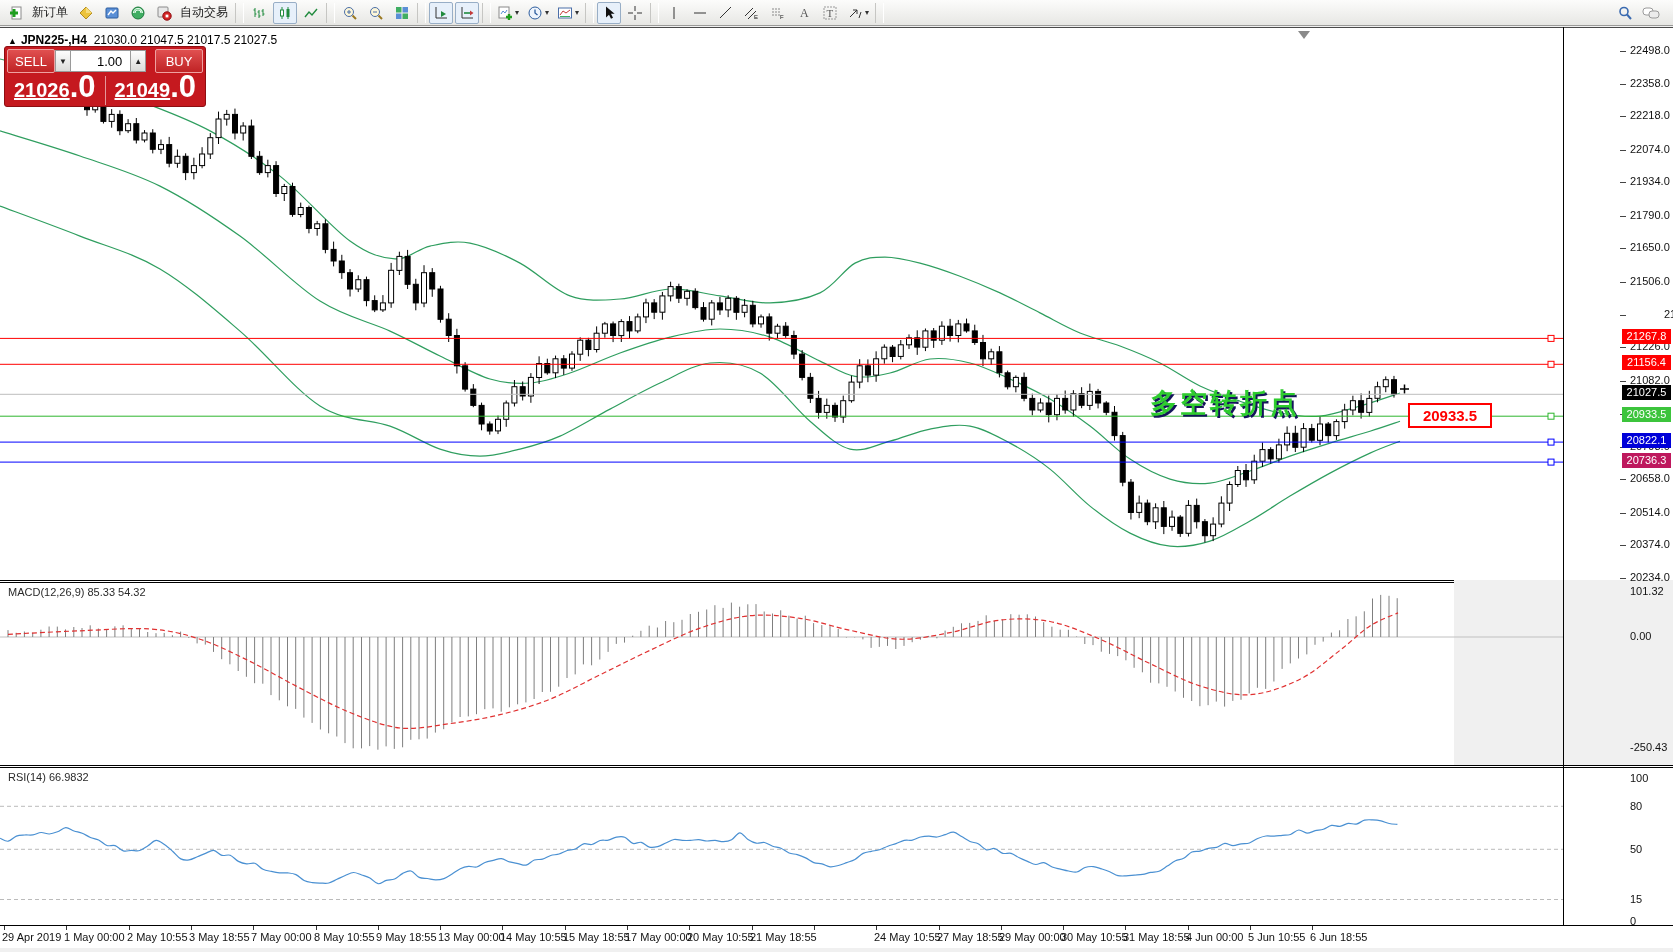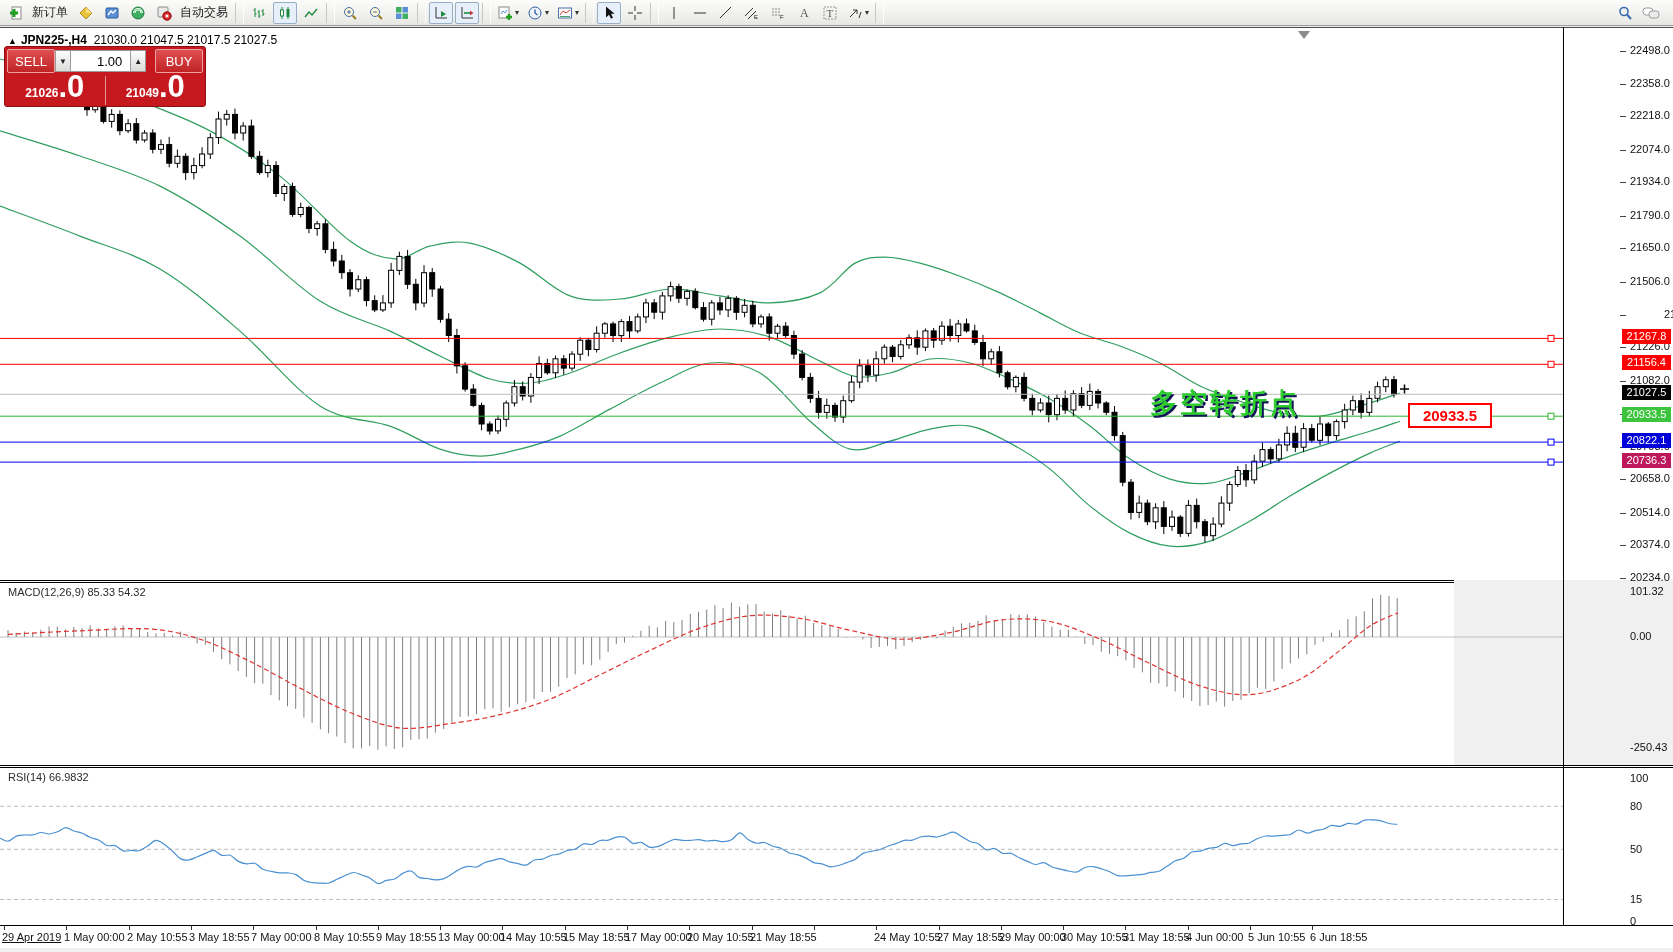--- a/index.html
+++ b/index.html
@@ -44,21 +44,21 @@
     border:1px solid #8e0e12;border-radius:3px;box-sizing:border-box;}
   #tp-top{display:flex;align-items:center;height:26px;padding:2px 2px 0 2px;box-sizing:border-box;}
   .tp-btn{width:50px;height:22px;color:#fff;font-size:13px;display:flex;align-items:center;justify-content:center;
     background:linear-gradient(#e05050,#c02325);border:1px solid #efa0a0;border-radius:2px;}
   .tp-spin-btn{width:17px;height:22px;background:linear-gradient(#fdfdfd,#dcdcda);border:1px solid #9a9a9a;
     display:flex;align-items:center;justify-content:center;font-size:8px;color:#222;box-sizing:border-box;}
   #tp-volume{width:64px;height:22px;background:#fff;border:1px solid #9a9a9a;border-left:none;border-right:none;
     font-size:13px;color:#000;display:flex;align-items:center;justify-content:flex-end;padding-right:8px;box-sizing:border-box;}
   #tp-prices{display:flex;height:33px;margin-top:1px;}
   .tp-price{flex:1;display:flex;align-items:baseline;justify-content:center;color:#fff;}
-  .tp-price .big{font-size:12px;font-weight:bold;letter-spacing:0;}
+  .tp-price .big{font-size:20px;font-weight:bold;letter-spacing:0;text-decoration:underline;}
   .tp-price .huge{font-size:31px;font-weight:bold;line-height:26px;}
   #tp-div{width:1px;background:rgba(255,255,255,.55);margin:2px 0;}
   svg{display:block;}
 </style>
 </head>
 <body>
 
 <div id="stage">
 
   <div class="toolbar">
@@ -812,21 +812,21 @@
         <line x1="0" y1="38.3" x2="1563" y2="38.3" stroke="#bbb" stroke-dasharray="4 3"></line>
         <line x1="0" y1="81.3" x2="1563" y2="81.3" stroke="#bbb" stroke-dasharray="4 3"></line>
         <line x1="0" y1="131.5" x2="1563" y2="131.5" stroke="#bbb" stroke-dasharray="4 3"></line>
         <path d="M0,70.2C1.3666666666666665,70.7,5.466666666666667,73.55000000000001,8.2,73.2C10.933333333333332,72.85,13.649999999999999,69.13333333333333,16.4,68.1C19.15,67.06666666666666,21.95,67.2,24.7,67C27.45,66.8,30.166666666666664,67.31666666666668,32.9,66.9C35.63333333333333,66.48333333333333,38.36666666666667,64.65,41.1,64.5C43.833333333333336,64.35,46.56666666666666,66.11666666666667,49.3,66C52.03333333333333,65.88333333333333,54.75,64.85,57.5,63.8C60.25,62.75,63.05,59.833333333333336,65.8,59.7C68.55,59.56666666666667,71.26666666666667,62.083333333333336,74,63C76.73333333333333,63.916666666666664,79.46666666666667,64.11666666666667,82.2,65.2C84.93333333333334,66.28333333333333,87.66666666666667,68.36666666666667,90.4,69.5C93.13333333333334,70.63333333333333,95.85,70.66666666666667,98.6,72C101.35,73.33333333333333,104.15,76.56666666666666,106.9,77.5C109.65,78.43333333333334,112.36666666666666,76.71666666666667,115.1,77.6C117.83333333333333,78.48333333333332,120.56666666666666,82,123.3,82.8C126.03333333333333,83.6,128.76666666666668,82.45,131.5,82.4C134.23333333333332,82.35000000000001,136.95,83.28333333333333,139.7,82.5C142.45,81.71666666666667,145.25,79.38333333333334,148,77.7C150.75,76.01666666666667,153.46666666666664,72.58333333333334,156.2,72.4C158.93333333333334,72.21666666666667,161.66666666666669,74.8,164.4,76.6C167.13333333333333,78.39999999999999,169.86666666666667,80.81666666666666,172.6,83.2C175.33333333333331,85.58333333333334,178.05,89.45,180.8,90.9C183.55,92.35000000000001,186.35,92.25,189.1,91.9C191.85,91.55000000000001,194.56666666666666,89.88333333333333,197.3,88.8C200.03333333333336,87.71666666666667,202.76666666666668,86.46666666666667,205.5,85.4C208.23333333333332,84.33333333333334,210.96666666666664,82.08333333333334,213.7,82.4C216.43333333333334,82.71666666666667,219.15,86.48333333333333,221.9,87.3C224.65,88.11666666666666,227.45,86.28333333333333,230.2,87.3C232.95,88.31666666666666,235.66666666666669,91.96666666666667,238.4,93.4C241.13333333333333,94.83333333333334,243.86666666666667,95.58333333333334,246.6,95.9C249.33333333333331,96.21666666666667,252.06666666666666,94.4,254.8,95.3C257.53333333333336,96.19999999999999,260.25,99.94999999999999,263,101.3C265.75,102.65,268.55,102.81666666666668,271.3,103.4C274.05,103.98333333333333,276.76666666666665,104.55,279.5,104.8C282.23333333333335,105.05,284.96666666666664,104.60000000000001,287.7,104.9C290.43333333333334,105.2,293.16666666666663,105.33333333333333,295.9,106.6C298.6333333333333,107.86666666666666,301.35,111.16666666666667,304.1,112.5C306.85,113.83333333333333,309.65,114.16666666666666,312.4,114.6C315.15,115.03333333333333,317.8666666666667,115.03333333333333,320.6,115.1C323.33333333333337,115.16666666666666,326.06666666666666,115.63333333333333,328.8,115C331.53333333333336,114.36666666666667,334.26666666666665,112.55,337,111.3C339.73333333333335,110.05,342.45,108.63333333333333,345.2,107.5C347.95,106.36666666666667,350.75,104.58333333333333,353.5,104.5C356.25,104.41666666666667,358.96666666666664,106.08333333333333,361.7,107C364.43333333333334,107.91666666666667,367.16666666666663,108.55,369.9,110C372.6333333333333,111.45,375.3666666666667,115.31666666666666,378.1,115.7C380.83333333333337,116.08333333333334,383.55,113.08333333333333,386.3,112.3C389.05,111.51666666666667,391.85,112.15,394.6,111C397.35,109.85,400.06666666666666,106.73333333333333,402.8,105.4C405.53333333333336,104.06666666666668,408.26666666666665,102.33333333333333,411,103C413.73333333333335,103.66666666666667,416.46666666666664,108.15,419.2,109.4C421.93333333333334,110.65,424.65,110.08333333333333,427.4,110.5C430.15,110.91666666666667,432.95,111.88333333333334,435.7,111.9C438.45,111.91666666666667,441.16666666666663,111.58333333333333,443.9,110.6C446.6333333333333,109.61666666666666,449.3666666666667,107.65,452.1,106C454.83333333333337,104.35,457.56666666666666,101.96666666666667,460.3,100.7C463.03333333333336,99.43333333333334,465.75,98.68333333333334,468.5,98.4C471.25,98.11666666666667,474.05,99.65,476.8,99C479.55,98.35,482.26666666666665,95.6,485,94.5C487.73333333333335,93.4,490.46666666666664,93.03333333333333,493.2,92.4C495.93333333333334,91.76666666666668,498.66666666666663,90.45,501.4,90.7C504.1333333333333,90.95,506.85,93.08333333333334,509.6,93.9C512.35,94.71666666666667,515.15,95.06666666666666,517.9,95.6C520.65,96.13333333333333,523.3666666666667,97.69999999999999,526.1,97.1C528.8333333333334,96.5,531.5666666666666,92.98333333333333,534.3,92C537.0333333333333,91.01666666666667,539.7666666666667,91.95,542.5,91.2C545.2333333333333,90.45,547.95,88.36666666666667,550.7,87.5C553.45,86.63333333333333,556.25,86.83333333333333,559,86C561.75,85.16666666666667,564.4666666666667,83.33333333333333,567.2,82.5C569.9333333333334,81.66666666666667,572.6666666666666,82.11666666666667,575.4,81C578.1333333333333,79.88333333333333,580.8666666666667,76.55,583.6,75.8C586.3333333333334,75.05,589.05,77.05,591.8,76.5C594.55,75.95,597.35,73.23333333333333,600.1,72.5C602.85,71.76666666666667,605.5666666666666,72.66666666666666,608.3,72.1C611.0333333333333,71.53333333333333,613.7666666666667,69.58333333333333,616.5,69.1C619.2333333333333,68.61666666666666,621.9666666666667,68.15,624.7,69.2C627.4333333333334,70.25,630.15,74.55000000000001,632.9,75.4C635.65,76.25,638.45,73.68333333333334,641.2,74.3C643.95,74.91666666666666,646.6666666666666,78.38333333333333,649.4,79.1C652.1333333333333,79.81666666666666,654.8666666666667,79.28333333333333,657.6,78.6C660.3333333333334,77.91666666666666,663.0666666666666,76.18333333333334,665.8,75C668.5333333333333,73.81666666666666,671.25,71.93333333333334,674,71.5C676.75,71.06666666666666,679.55,72.25,682.3,72.4C685.05,72.55000000000001,687.7666666666667,72.53333333333335,690.5,72.4C693.2333333333333,72.26666666666667,695.9666666666667,71.5,698.7,71.6C701.4333333333334,71.69999999999999,704.1666666666666,72.86666666666666,706.9,73C709.6333333333333,73.13333333333334,712.35,72.28333333333333,715.1,72.4C717.85,72.51666666666668,720.65,73.80000000000001,723.4,73.7C726.15,73.6,728.8666666666667,73.28333333333333,731.6,71.8C734.3333333333334,70.31666666666666,737.0666666666666,64.85,739.8,64.8C742.5333333333333,64.75,745.2666666666667,69.76666666666667,748,71.5C750.7333333333333,73.23333333333333,753.45,74.7,756.2,75.2C758.95,75.7,761.75,73.98333333333333,764.5,74.5C767.25,75.01666666666667,769.9666666666667,77.33333333333333,772.7,78.3C775.4333333333334,79.26666666666667,778.1666666666666,79.18333333333334,780.9,80.3C783.6333333333333,81.41666666666666,786.3666666666667,83.93333333333334,789.1,85C791.8333333333334,86.06666666666666,794.55,85.88333333333334,797.3,86.7C800.05,87.51666666666667,802.85,88.58333333333334,805.6,89.9C808.35,91.21666666666667,811.0666666666666,93.6,813.8,94.6C816.5333333333333,95.6,819.2666666666667,95.2,822,95.9C824.7333333333333,96.60000000000001,827.4666666666667,98.53333333333333,830.2,98.8C832.9333333333334,99.06666666666666,835.65,98.2,838.4,97.5C841.15,96.8,843.95,95.6,846.7,94.6C849.45,93.6,852.1666666666666,93.03333333333333,854.9,91.5C857.6333333333333,89.96666666666667,860.3666666666667,86.76666666666668,863.1,85.4C865.8333333333334,84.03333333333333,868.5666666666666,83.9,871.3,83.3C874.0333333333333,82.69999999999999,876.75,82.64999999999999,879.5,81.8C882.25,80.95,885.05,79.23333333333333,887.8,78.2C890.55,77.16666666666667,893.2666666666667,76.56666666666666,896,75.6C898.7333333333333,74.63333333333333,901.4666666666667,72.98333333333333,904.2,72.4C906.9333333333334,71.81666666666668,909.6666666666666,72.66666666666666,912.4,72.1C915.1333333333333,71.53333333333333,917.85,69.65,920.6,69C923.35,68.35,926.15,68.2,928.9,68.2C931.65,68.2,934.3666666666667,69.26666666666667,937.1,69C939.8333333333334,68.73333333333333,942.5666666666666,67.39999999999999,945.3,66.6C948.0333333333333,65.8,950.7666666666667,63.86666666666667,953.5,64.2C956.2333333333333,64.53333333333333,958.95,67.05,961.7,68.6C964.45,70.14999999999999,967.25,72.3,970,73.5C972.75,74.7,975.4666666666667,74.39999999999999,978.2,75.8C980.9333333333334,77.2,983.6666666666666,81.11666666666667,986.4,81.9C989.1333333333333,82.68333333333334,991.8666666666667,79.93333333333334,994.6,80.5C997.3333333333334,81.06666666666666,1000.05,84.5,1002.8,85.3C1005.55,86.1,1008.35,84.55,1011.1,85.3C1013.85,86.05,1016.5666666666666,88.44999999999999,1019.3,89.8C1022.0333333333333,91.15,1024.7666666666667,92.28333333333333,1027.5,93.4C1030.2333333333333,94.51666666666668,1032.9666666666667,96.3,1035.7,96.5C1038.4333333333334,96.7,1041.15,94.18333333333332,1043.9,94.6C1046.65,95.01666666666667,1049.45,97.91666666666667,1052.2,99C1054.95,100.08333333333333,1057.6666666666667,100.43333333333332,1060.4,101.1C1063.1333333333334,101.76666666666667,1065.8666666666666,102.51666666666667,1068.6,103C1071.3333333333333,103.48333333333333,1074.0666666666666,104.58333333333333,1076.8,104C1079.5333333333333,103.41666666666667,1082.25,100.4,1085,99.5C1087.75,98.6,1090.55,98.36666666666666,1093.3,98.6C1096.05,98.83333333333333,1098.7666666666667,100.05000000000001,1101.5,100.9C1104.2333333333333,101.75,1106.9666666666667,102.58333333333334,1109.7,103.7C1112.4333333333334,104.81666666666666,1115.1666666666667,106.89999999999999,1117.9,107.6C1120.6333333333334,108.3,1123.35,107.98333333333333,1126.1,107.9C1128.85,107.81666666666668,1131.65,107.36666666666666,1134.4,107.1C1137.15,106.83333333333333,1139.8666666666666,106.75,1142.6,106.3C1145.3333333333333,105.85,1148.0666666666666,104.91666666666667,1150.8,104.4C1153.5333333333333,103.88333333333334,1156.2666666666667,104.25,1159,103.2C1161.7333333333333,102.15,1164.45,99.83333333333333,1167.2,98.1C1169.95,96.36666666666666,1172.75,94.1,1175.5,92.8C1178.25,91.5,1180.9666666666667,91.76666666666667,1183.7,90.3C1186.4333333333334,88.83333333333333,1189.1666666666667,85.2,1191.9,84C1194.6333333333334,82.8,1197.3666666666666,83.71666666666667,1200.1,83.1C1202.8333333333333,82.48333333333332,1205.55,80.91666666666666,1208.3,80.3C1211.05,79.68333333333334,1213.85,80.21666666666667,1216.6,79.4C1219.35,78.58333333333334,1222.0666666666666,75.68333333333334,1224.8,75.4C1227.5333333333333,75.11666666666667,1230.2666666666667,77.63333333333334,1233,77.7C1235.7333333333333,77.76666666666667,1238.4666666666667,76.25,1241.2,75.8C1243.9333333333334,75.35,1246.65,75.88333333333333,1249.4,75C1252.15,74.11666666666667,1254.95,71.66666666666667,1257.7,70.5C1260.45,69.33333333333333,1263.1666666666667,68.38333333333333,1265.9,68C1268.6333333333334,67.61666666666667,1271.3666666666666,68.31666666666666,1274.1,68.2C1276.8333333333333,68.08333333333334,1279.5666666666666,67.58333333333333,1282.3,67.3C1285.0333333333333,67.01666666666667,1287.75,67.38333333333333,1290.5,66.5C1293.25,65.61666666666667,1296.05,62.21666666666667,1298.8,62C1301.55,61.78333333333333,1304.2666666666667,65.08333333333334,1307,65.2C1309.7333333333333,65.31666666666666,1312.4666666666667,63.36666666666667,1315.2,62.7C1317.9333333333334,62.03333333333334,1320.6666666666667,62.083333333333336,1323.4,61.2C1326.1333333333334,60.31666666666667,1328.85,57.88333333333333,1331.6,57.4C1334.35,56.916666666666664,1337.15,58.63333333333333,1339.9,58.3C1342.65,57.96666666666666,1345.3666666666666,55.766666666666666,1348.1,55.4C1350.8333333333333,55.03333333333333,1353.5666666666666,56.63333333333333,1356.3,56.1C1359.0333333333333,55.56666666666667,1361.7666666666667,52.900000000000006,1364.5,52.2C1367.2333333333333,51.5,1369.95,51.78333333333333,1372.7,51.9C1375.45,52.016666666666666,1378.25,52.3,1381,52.9C1383.75,53.5,1386.4666666666667,54.916666666666664,1389.2,55.5C1391.9333333333334,56.083333333333336,1396.0333333333333,56.25,1397.4,56.4" fill="none" stroke="#4a90d2" stroke-width="1.2"></path>
       </svg>
     <div class="panel-label" style="top:3px;">RSI(14) 66.9832</div>
   </div>
 
   <div id="time-axis">
       <div class="time-tick" style="left: 4px;"></div>
-      <div class="time-label" style="left: 2px; text-decoration: underline;">29 Apr 2019</div>
+      <div class="time-label" style="left: 2px;">29 Apr 2019</div>
       <div class="time-tick" style="left: 66px;"></div>
       <div class="time-label" style="left: 64px;">1 May 00:00</div>
       <div class="time-tick" style="left: 129px;"></div>
       <div class="time-label" style="left: 127px;">2 May 10:55</div>
       <div class="time-tick" style="left: 191px;"></div>
       <div class="time-label" style="left: 189px;">3 May 18:55</div>
       <div class="time-tick" style="left: 253px;"></div>
       <div class="time-label" style="left: 251px;">7 May 00:00</div>
       <div class="time-tick" style="left: 316px;"></div>
       <div class="time-label" style="left: 314px;">8 May 10:55</div>

